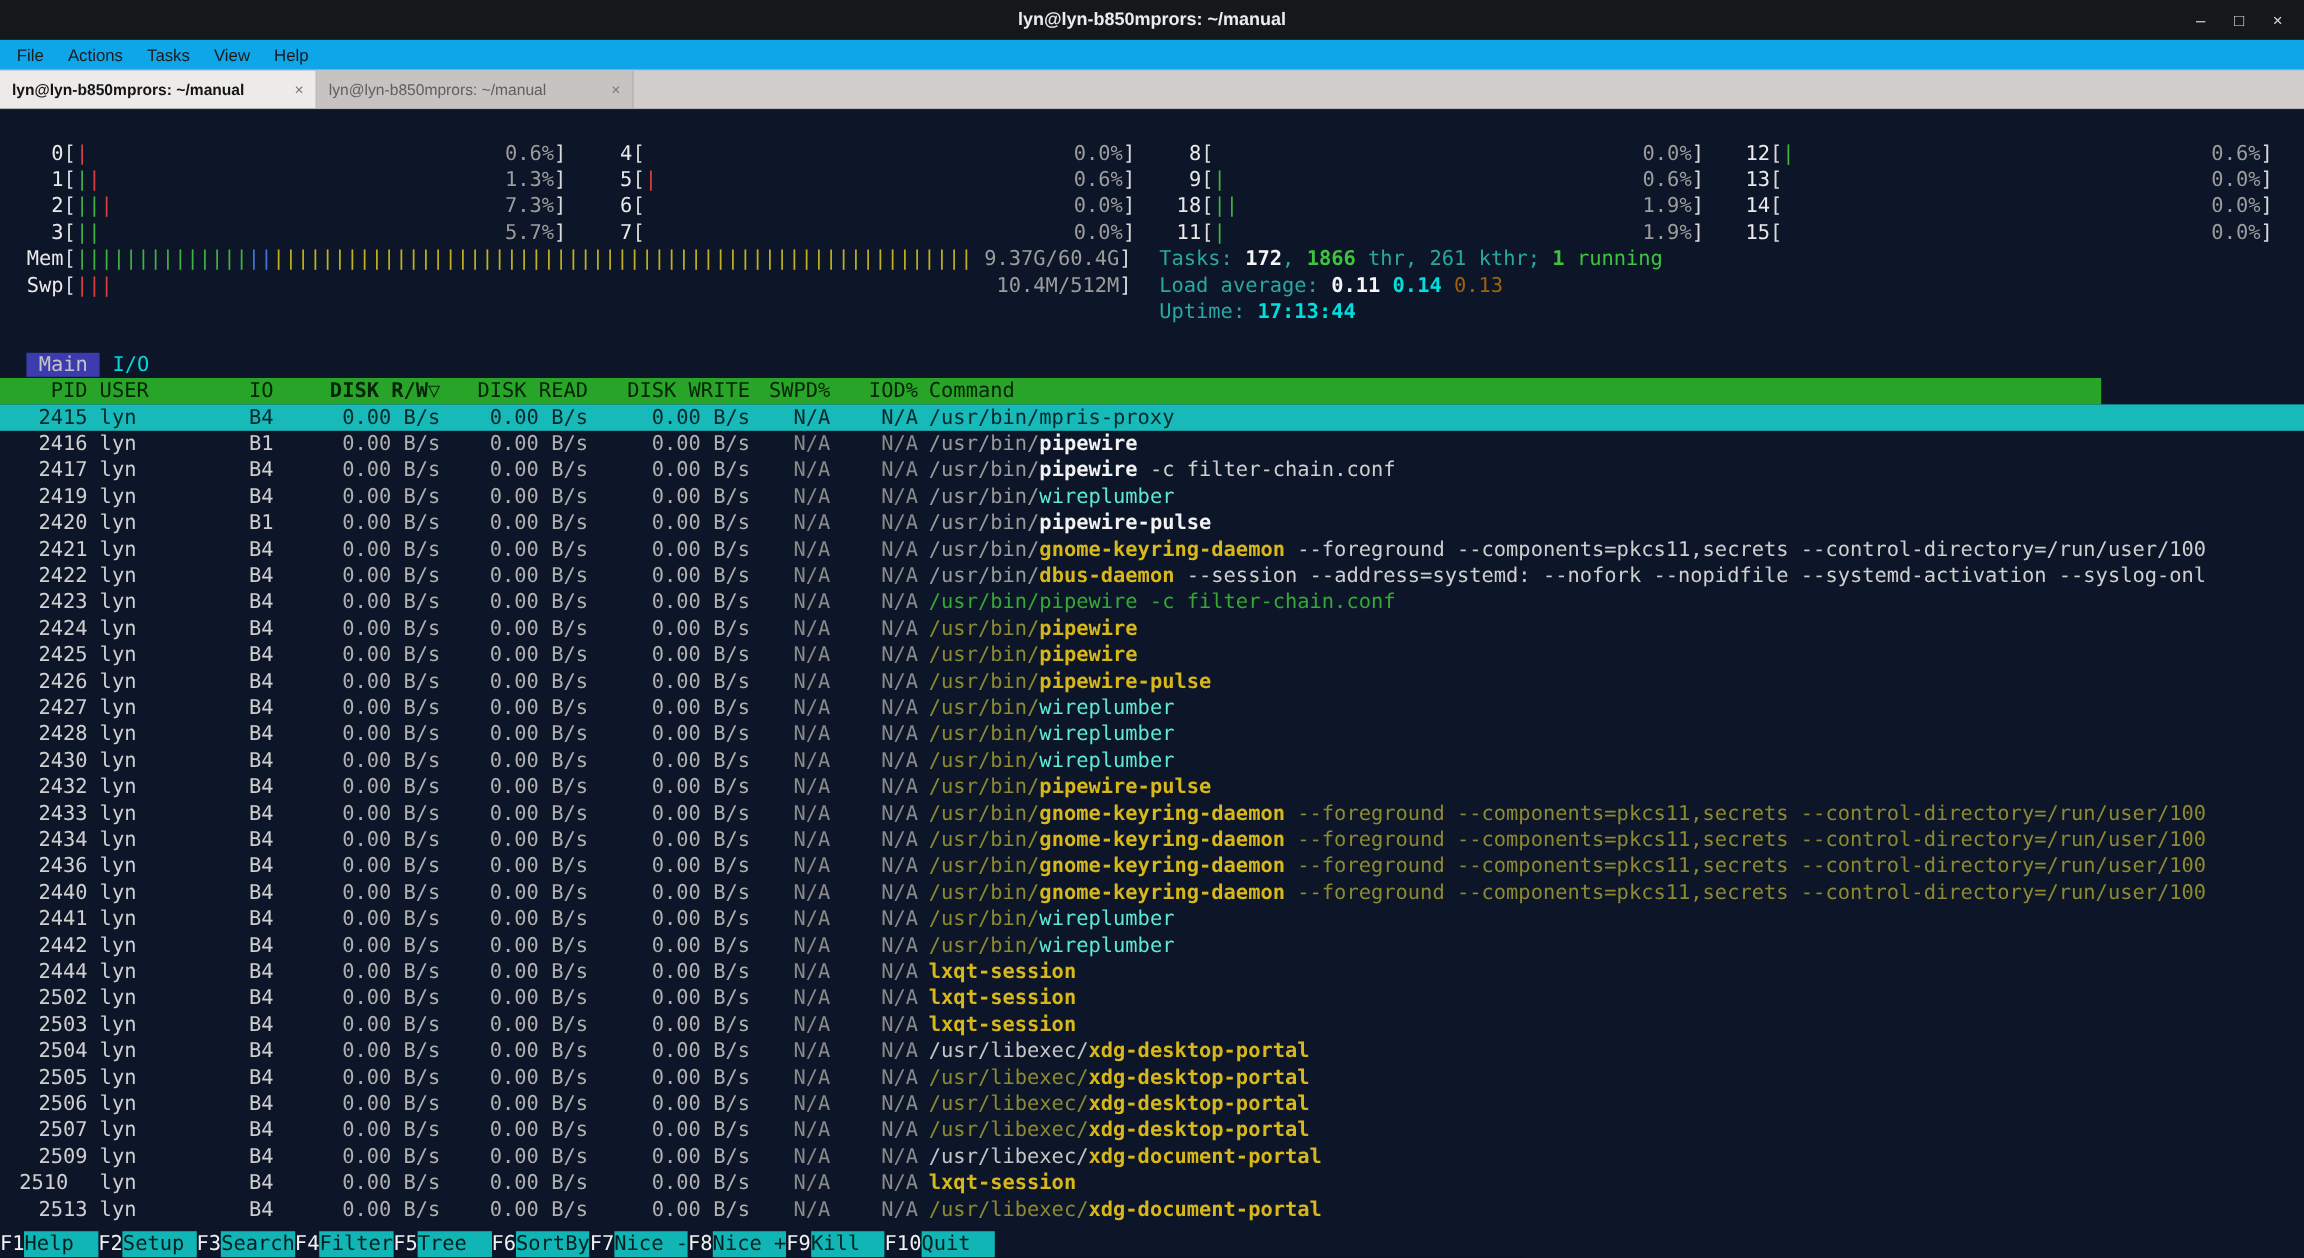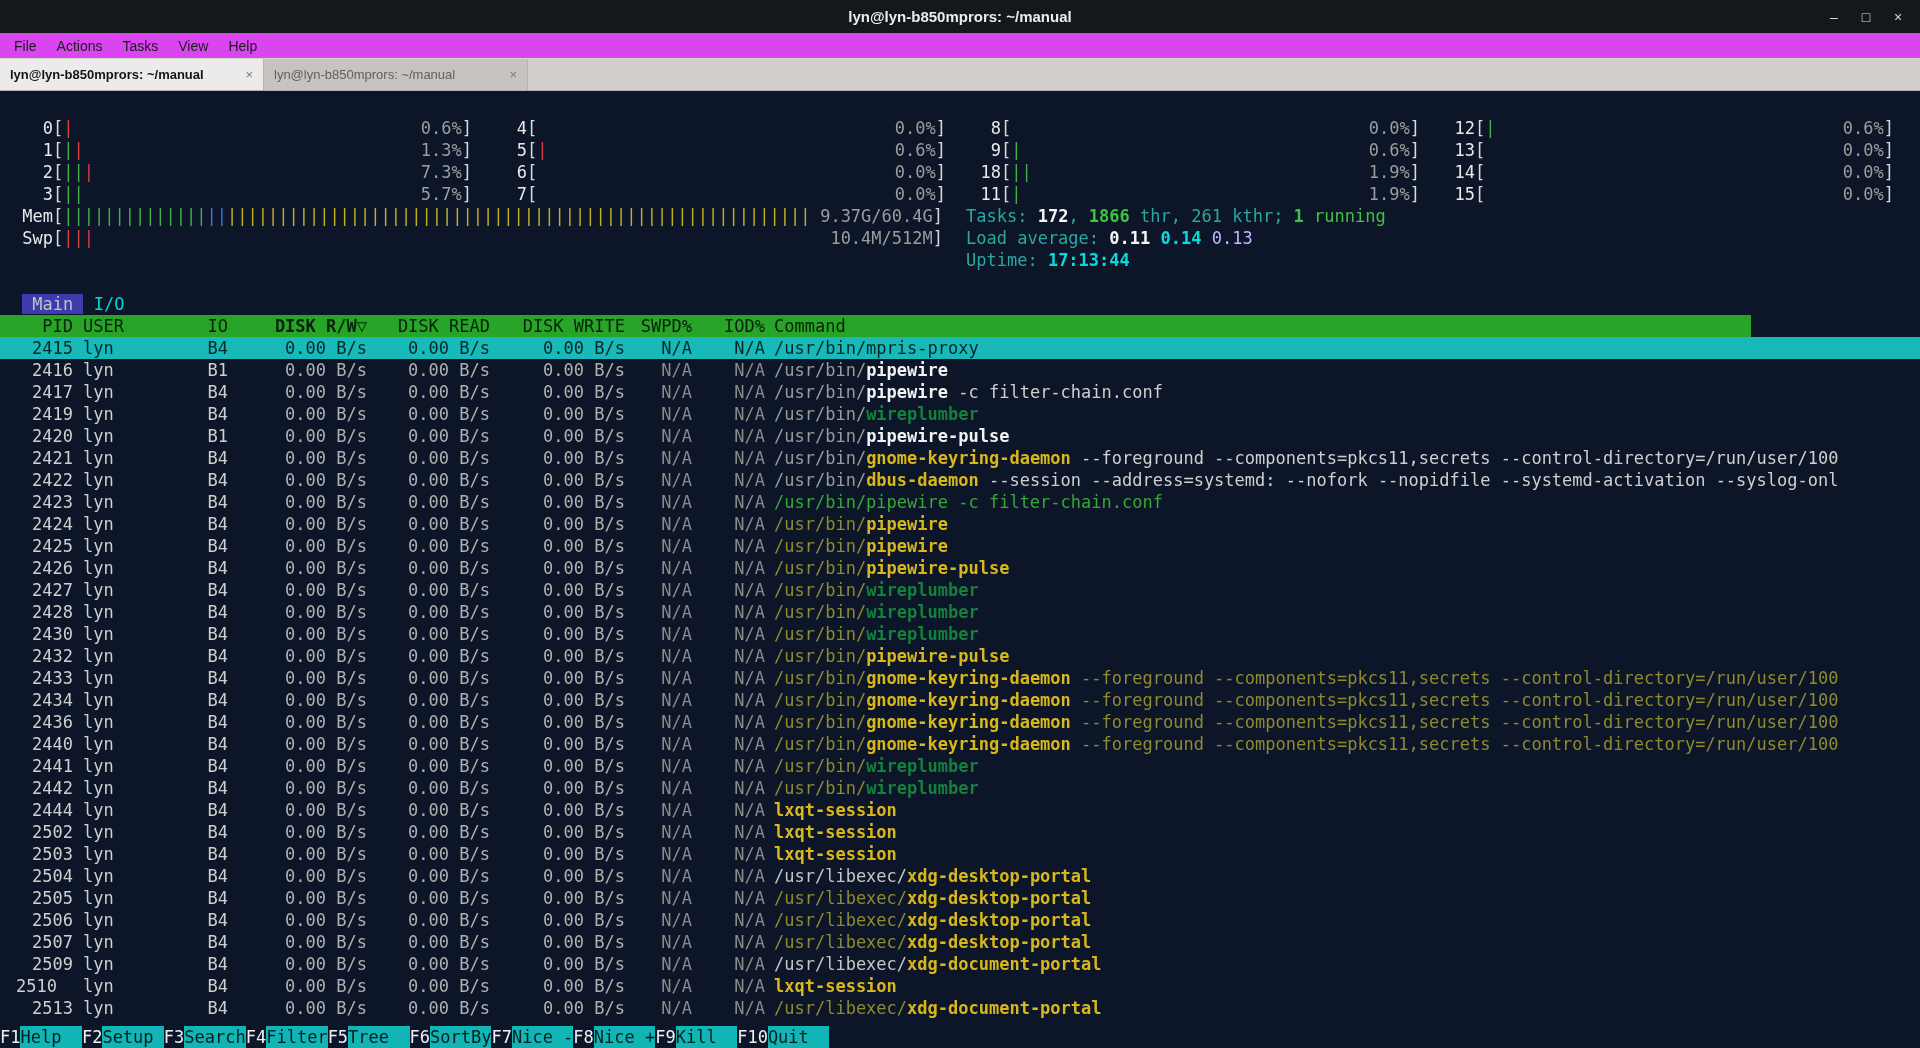--- a/index.html
+++ b/index.html
@@ -13,21 +13,21 @@
   
   .titlebar {
     height:33px; background:#15181b; position:relative;
     display:flex; align-items:center; justify-content:center;
   }
   .titlebar .title { color:#ececec; font:bold 15px "Liberation Sans", sans-serif; }
   .winbtns { position:absolute; right:10px; top:0; height:100%; display:flex; gap:8px; align-items:center; }
   .winbtn { width:24px; text-align:center; color:#d9d9d9; font:14px "Liberation Sans", sans-serif; }
 
   .menubar {
-    height:26px; background:#d946ef; display:flex; align-items:center;
+    height:26px; background:#0ea5e9; display:flex; align-items:center;
     padding-left:4px; font:14px "Liberation Sans", sans-serif; color:#1b1b1b;
     border-bottom:1px solid #d8d5d2;
     text-align:center;
   }
   .menu-item { padding:3px 10px; }
 
   .tabbar {
     height:32px; background:#d0cdca; display:flex; align-items:stretch;
     border-bottom:1px solid #b4b1ae;
   }
@@ -63,21 +63,21 @@
   .inforow { display:flex; padding-left:22px; height:22px; }
   .leftslot { width:921px; display:flex; }
   .bigmeter { display:flex; flex:1; overflow:hidden; }
   .infotext { margin-left:23px; white-space:pre; }
 
   .t-label { color:#2aa8a0; }
   .t-bw { color:#f5f5f5; font-weight:bold; }
   .t-bg { color:#3ec43e; font-weight:bold; }
   .t-g  { color:#3ec43e; }
   .t-bc { color:#00dede; font-weight:bold; }
-  .t-c  { color:#c4b5fd; }
+  .t-c  { color:#a16207; }
 
   
   .screens { padding-left:22px; white-space:pre; }
   .scr-inactive { background:#3c3cae; color:#c4c4c4; }
   .scr-active   { color:#00d8d8; }
 
   
   .pgrid {
     display:grid; height:22px; line-height:22px;
     grid-template-columns:73px 10px 110px 35px 139px 123px 135px 67px 73px 9px 1fr;
@@ -88,21 +88,21 @@
   .prow { width:1920px; overflow:hidden; }
   .prow.selected { background:#17b9b9; }
   .prow.selected span { color:#05282a !important; font-weight:normal; }
   .cellpid  { color:#cfcfcf; } .celluser { color:#cfcfcf; }
   .cellrate { color:#b0b0b0; } .celldim  { color:#8a8a8a; }
   .cellcmd  { overflow:hidden; }
   .seg-p  { color:#9a9a9a; }
   .seg-b  { color:#f2f2f2; font-weight:bold; }
   .seg-a  { color:#cfcfcf; }
   .seg-y  { color:#d8b71b; font-weight:bold; }
-  .seg-r  { color:#15803d; font-weight:bold; }
+  .seg-r  { color:#5eead4; font-weight:normal; }
   .seg-op { color:#8e8a30; }
   .seg-oa { color:#8e8a30; }
   .seg-g  { color:#35a835; }
   .seg-wp { color:#c6c6c6; }
   .seg-sel{ color:#05282a; }
 
   
   .fbar { display:flex; height:22px; margin-top:auto; white-space:pre; }
   .fitem { display:flex; }
   .fkey { color:#f0f0f0; }

